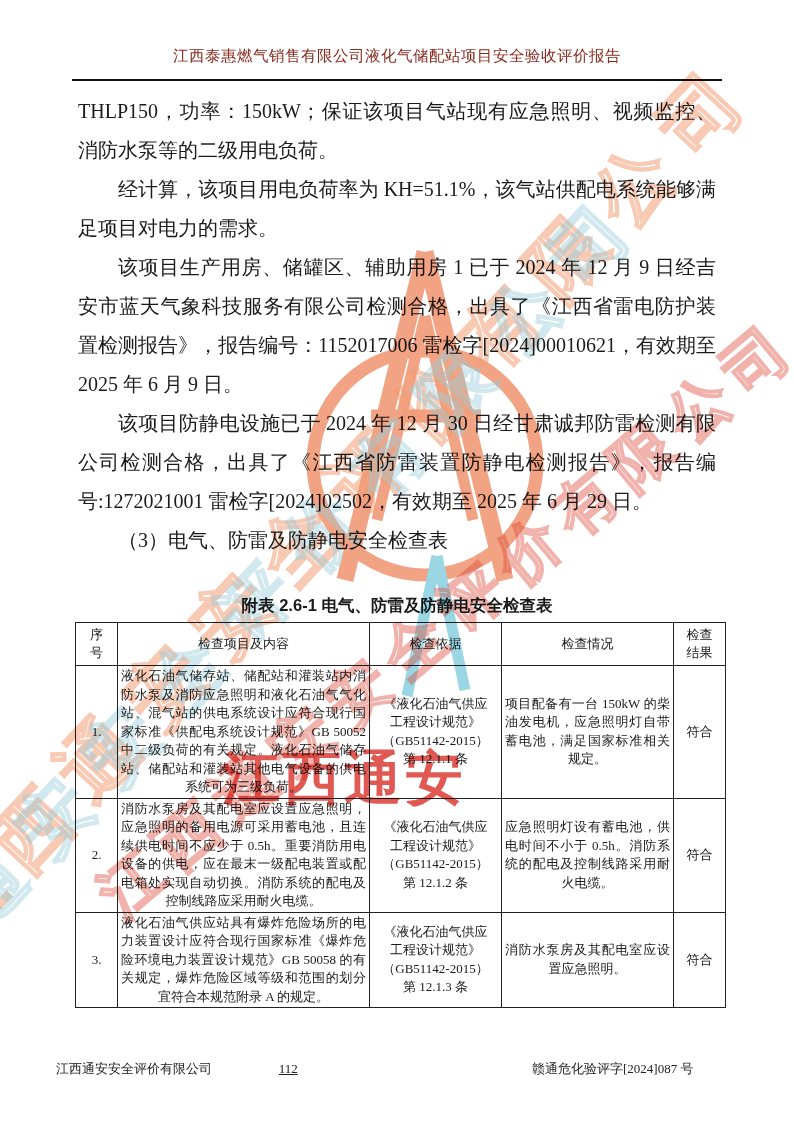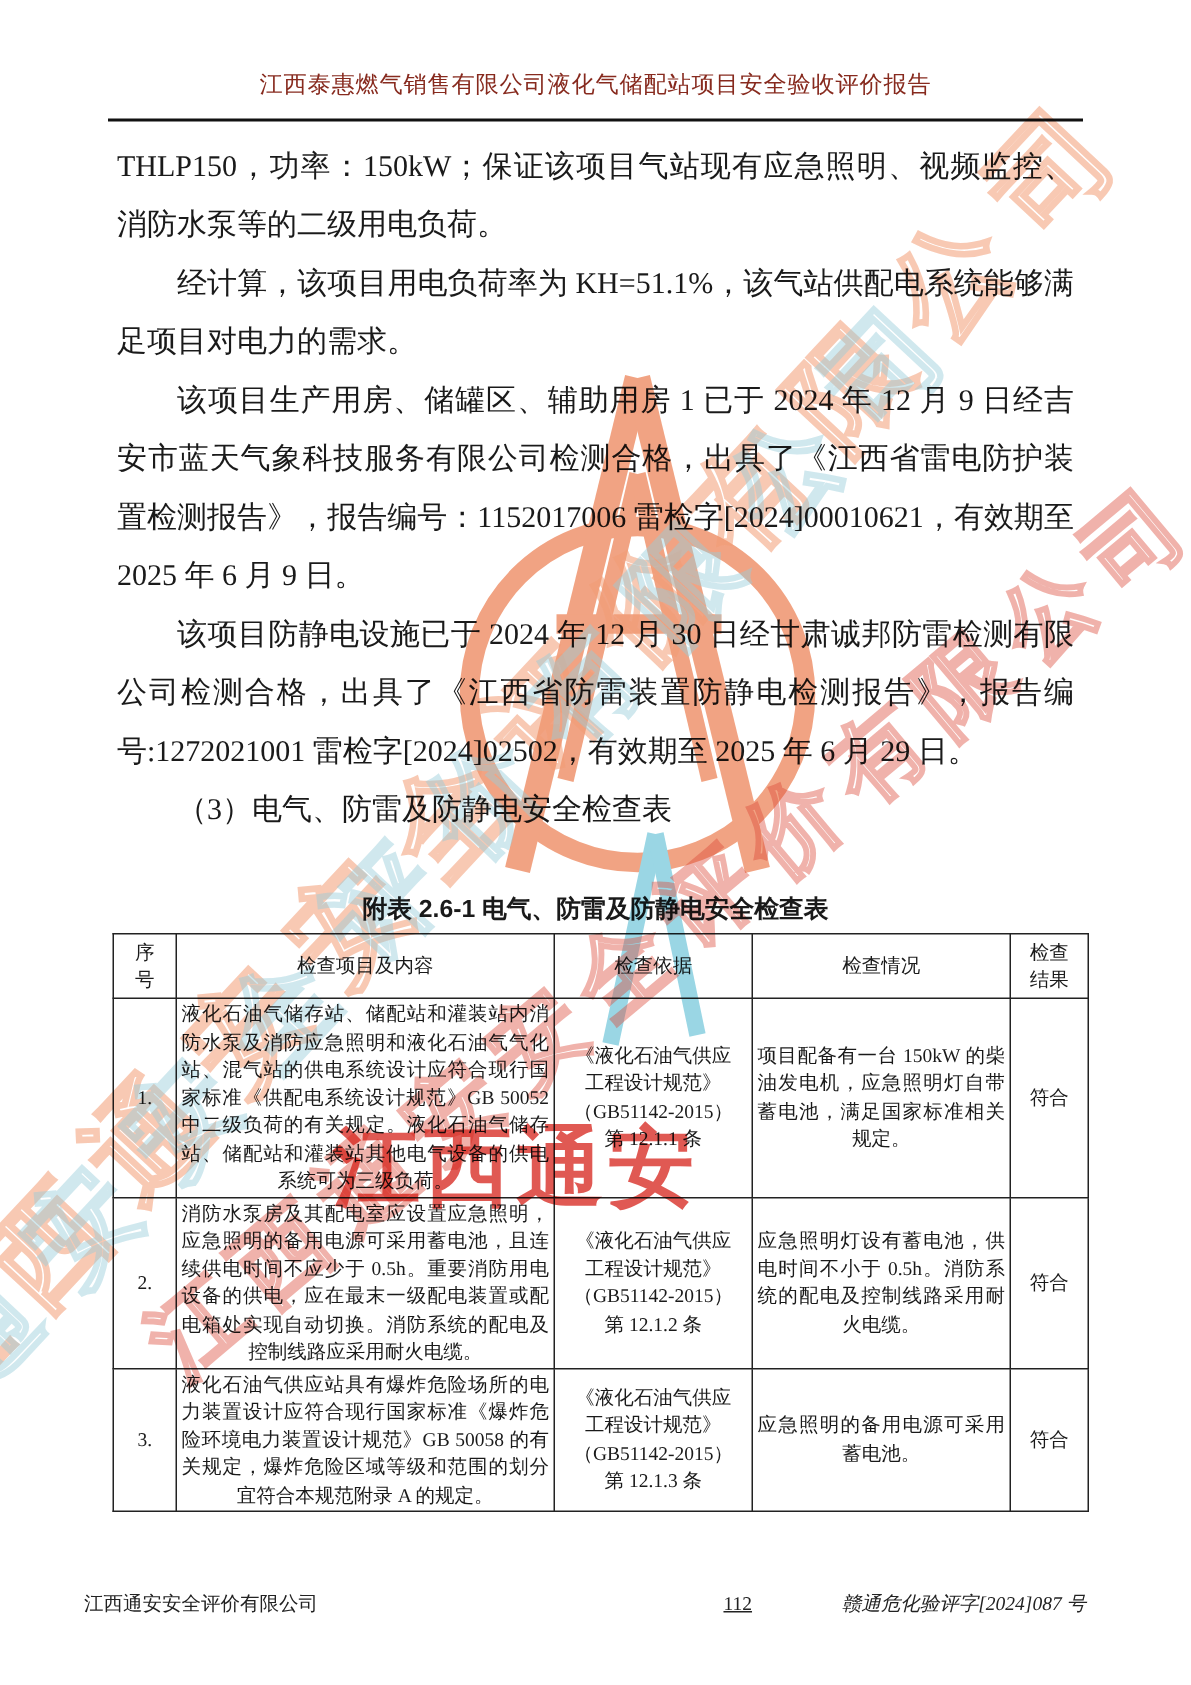--- a/index.html
+++ b/index.html
@@ -50,22 +50,22 @@
   tr.r-1 { height:125px; }
   tr.r-2 { height:111px; }
   tr.r-3 { height:92px; }
   
   .doc-footer {
     position:absolute; left:56px; right:70px; top:1060px;
     display:flex; align-items:center;
     font-size:13px; color:#222;
   }
   .doc-footer .f-left  { flex:1; text-align:left; }
-  .doc-footer .f-mid   { flex:1; text-align:right;text-decoration:underline; }
-  .doc-footer .f-right { flex:1; text-align:right;font-style:italic; }
+  .doc-footer .f-mid   { flex:1; text-align:left;text-decoration:underline; }
+  .doc-footer .f-right { flex:1; text-align:center; }
   
   .wm {
     position:absolute; inset:0; pointer-events:none; z-index:5;
     mix-blend-mode:multiply;
   }
   .wm-logo { position:absolute; left:255px; top:238px; opacity:0.9; }
   .wm-diag {
     position:absolute; white-space:nowrap; font-weight:bold;
     color:transparent; transform-origin:0 50%;
     font-family:"Liberation Sans","DejaVu Sans",sans-serif;
@@ -140,21 +140,21 @@
       <td class="cell-just">应急照明灯设有蓄电池，供电时间不小于 0.5h。消防系统的配电及控制线路采用耐火电缆。</td>
       <td class="cell-center">符合</td>
     </tr>
     <tr class="r-3">
       <td class="cell-center">3.</td>
       <td class="cell-just">液化石油气供应站具有爆炸危险场所的电力装置设计应符合现行国家标准《爆炸危险环境电力装置设计规范》GB 50058 的有关规定，爆炸危险区域等级和范围的划分宜符合本规范附录 A 的规定。</td>
       <td class="cell-center pre">《液化石油气供应
 工程设计规范》
 （GB51142-2015）
 第 12.1.3 条</td>
-      <td class="cell-just">应急照明的备用电源可采用蓄电池。</td>
+      <td class="cell-just">消防水泵房及其配电室应设置应急照明。</td>
       <td class="cell-center">符合</td>
     </tr>
   </tbody>
     </table>
 
   <div class="doc-footer">
     <span class="f-left">江西通安安全评价有限公司</span>
     <span class="f-mid">112</span>
     <span class="f-right">赣通危化验评字[2024]087 号</span>
   </div>

